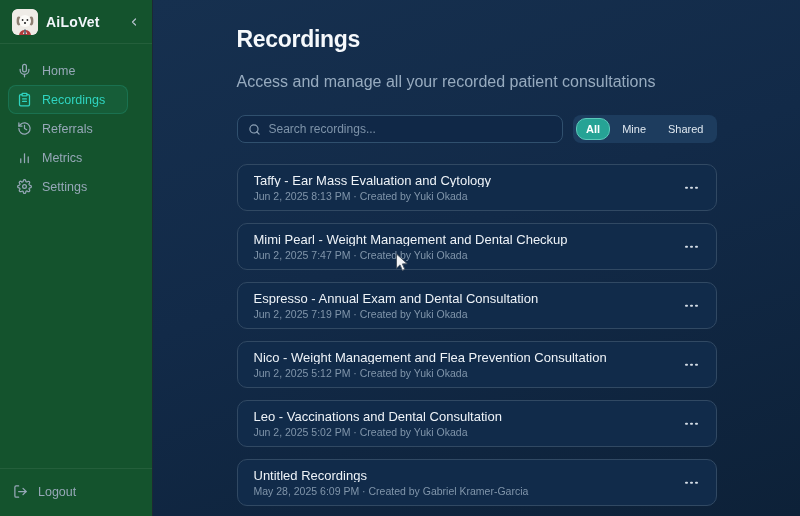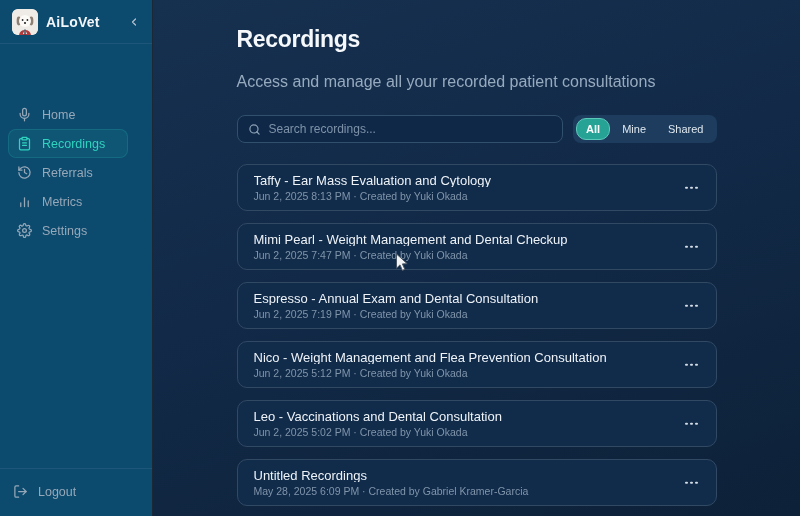--- a/index.html
+++ b/index.html
@@ -7,23 +7,23 @@
   body {
     font-family:"Liberation Sans", sans-serif;
     background:#0f2440;
     color:#eef3f8;
     position:relative;
   }
 
   
   .sidebar {
     position:absolute; left:0; top:0; width:153px; height:516px;
-    background:#0c4a6e;
+    background:#14532d;
     border-right:1px solid #1c2835;
-    display:flex; flex-direction:column;gap:44px;
+    display:flex; flex-direction:column;
   }
   .sidebar-header {
     height:44px; display:flex; align-items:center; gap:8px;
     padding:0 12px; border-bottom:1px solid rgba(255,255,255,0.07);
   }
   .logo {
     width:26px; height:26px; border-radius:6px; background:#efece7;
     display:flex; align-items:center; justify-content:center; overflow:hidden;
     flex-shrink:0;
   }

